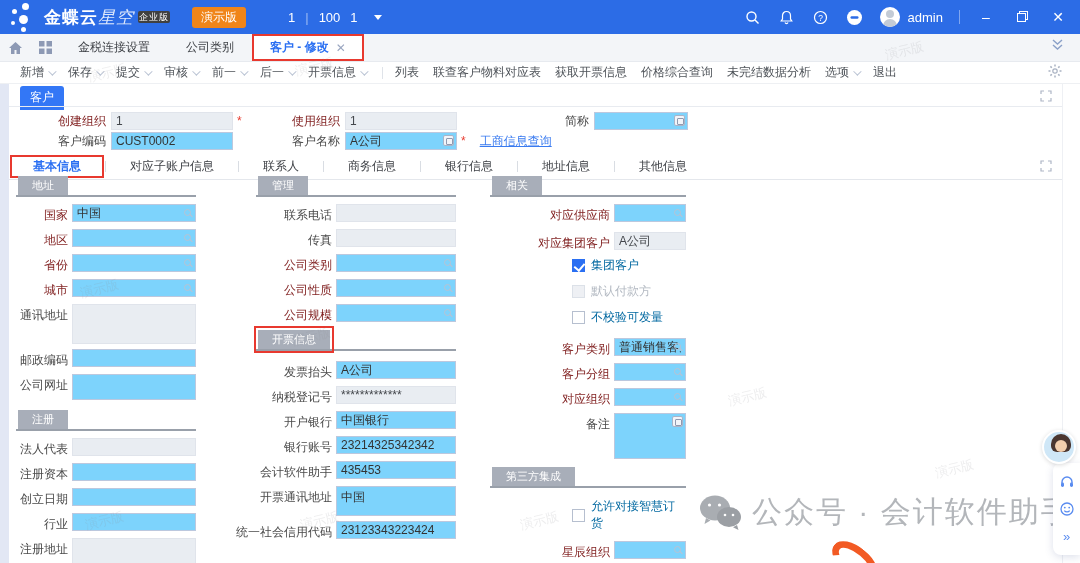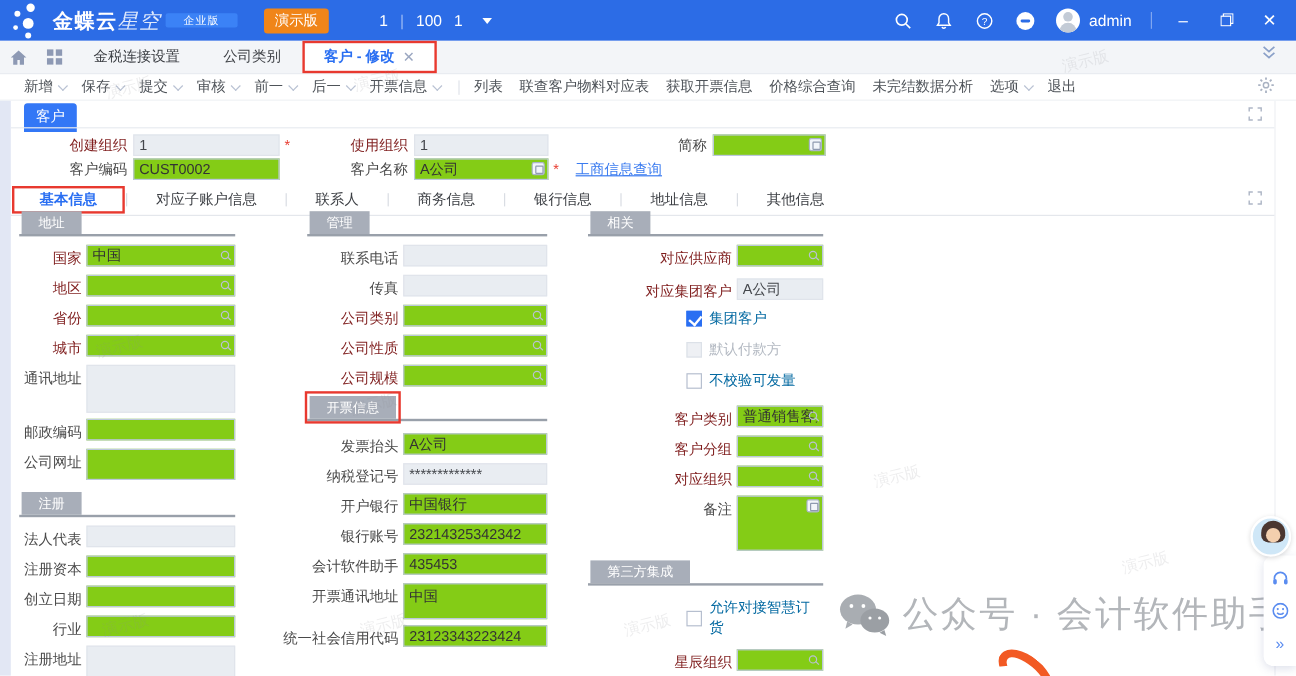--- a/index.html
+++ b/index.html
@@ -5,21 +5,21 @@
   * { margin:0; padding:0; box-sizing:border-box; }
   html,body { width:1080px; height:563px; overflow:hidden;
     font-family:"Liberation Sans","DejaVu Sans",sans-serif; background:#fff; }
   .topbar { position:absolute; left:0; top:0; width:1080px; height:34px;
     background:#2c6ce6; color:#fff; display:flex; align-items:center; }
   .logo-dots { position:relative; width:34px; height:30px; margin-left:8px; }
   .logo-dots i { position:absolute; background:#fff; border-radius:50%; }
   .brand { font-size:17px; letter-spacing:1px; margin-left:2px; white-space:nowrap; }
   .brand b { font-weight:700; }
   .brand .light { font-style:italic; opacity:.85; font-weight:400; }
-  .edition-badge { font-size:9px; background:#3b82f6; border-radius:2px; padding:1px 15px;
+  .edition-badge { font-size:9px; background:#404040; border-radius:2px; padding:1px 1px;
     margin-left:4px; vertical-align:3px; }
   .demo-badge { background:#f08519; color:#fff; font-size:12px; border-radius:3px;
     padding:2px 9px; margin-left:22px; }
   .org-counter { display:flex; align-items:center; gap:10px; margin-left:42px; font-size:13px; }
   .org-counter .sep { opacity:.5; }
   .caret-down-w { width:0; height:0; border-left:4px solid transparent; border-right:4px solid transparent;
     border-top:5px solid #fff; display:inline-block; margin-left:6px; }
   .topbar-right { margin-left:auto; display:flex; align-items:center; gap:16px; padding-right:12px; }
   .tb-ic { width:18px; height:18px; display:flex; align-items:center; justify-content:center; cursor:pointer; }
   .avatar-circle { width:20px; height:20px; background:#fff; border-radius:50%; position:relative; overflow:hidden; }
@@ -55,21 +55,21 @@
   .right-rail-line { position:absolute; left:1062px; top:0; width:1px; height:479px; background:#eef0f4; }
 
   .entity-tag { position:absolute; left:20px; top:2px; background:#3377f6; color:#fff; font-size:12px;
     padding:3px 10px 4px; border-radius:3px 3px 0 0; }
   .entity-line { position:absolute; left:9px; top:22px; width:1053px; height:1px; background:#e8ebf0; }
 
   .hrow { position:absolute; display:flex; align-items:center; height:18px; }
   .hlabel { font-size:12px; color:#4a4a4a; margin-right:5px; white-space:nowrap; }
   .hlabel.blue, .flabel.blue { color:#7f1d1d; }
   input, textarea { font-family:"Liberation Sans","DejaVu Sans",sans-serif; font-size:12px; color:#333;
-    border:1px solid #bcc8de; height:18px; padding:0 4px; outline:none; background:#84cc16; width:100%; }
+    border:1px solid #bcc8de; height:18px; padding:0 4px; outline:none; background:#7dd3fc; width:100%; }
   textarea { resize:none; padding:2px 4px; }
   .disabled input, .disabled textarea, input.dis, textarea.dis {
     background:#e9edf2; border-color:#e0e4eb; color:#44474c; }
   .ctl { position:relative; display:flex; align-items:center; }
   .mag { position:absolute; right:5px; top:5px; width:7px; height:7px; border:1px solid #b9c2d3;
     border-radius:50%; pointer-events:auto; cursor:pointer; }
   .mag::after { content:''; position:absolute; width:4px; height:1px; background:#b9c2d3;
     transform:rotate(45deg); right:-3px; bottom:-1px; }
   .ml-ic { position:absolute; right:3px; top:3px; width:11px; height:11px; border:1px solid #aab4c8;
     border-radius:2px; background:#f2f5fa; cursor:pointer; }

